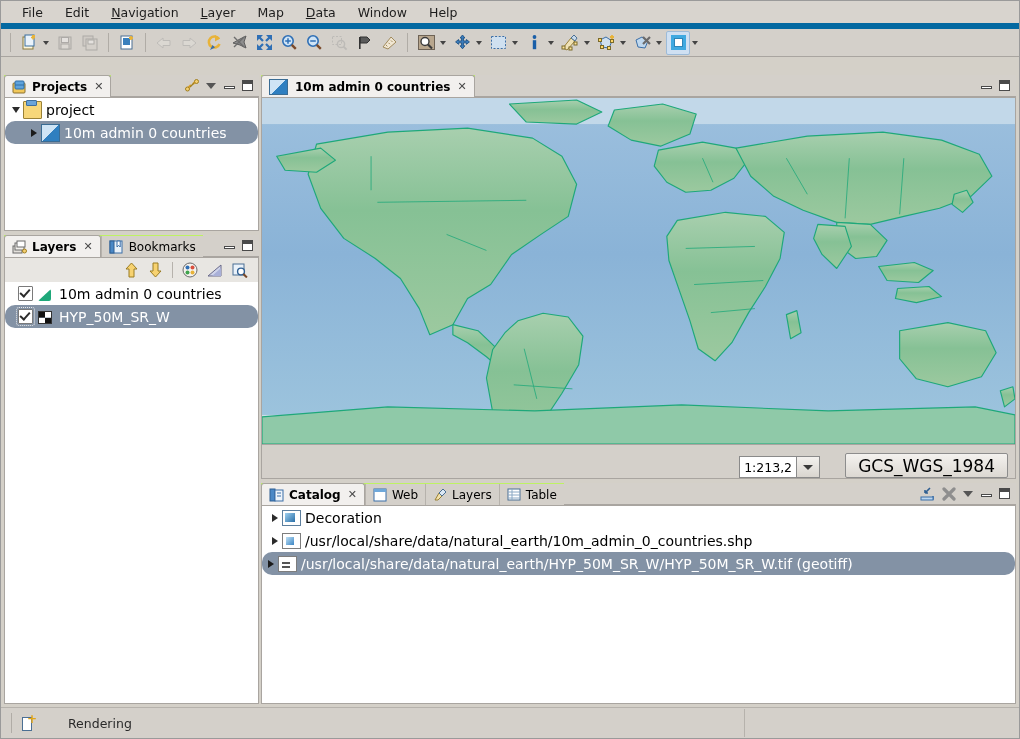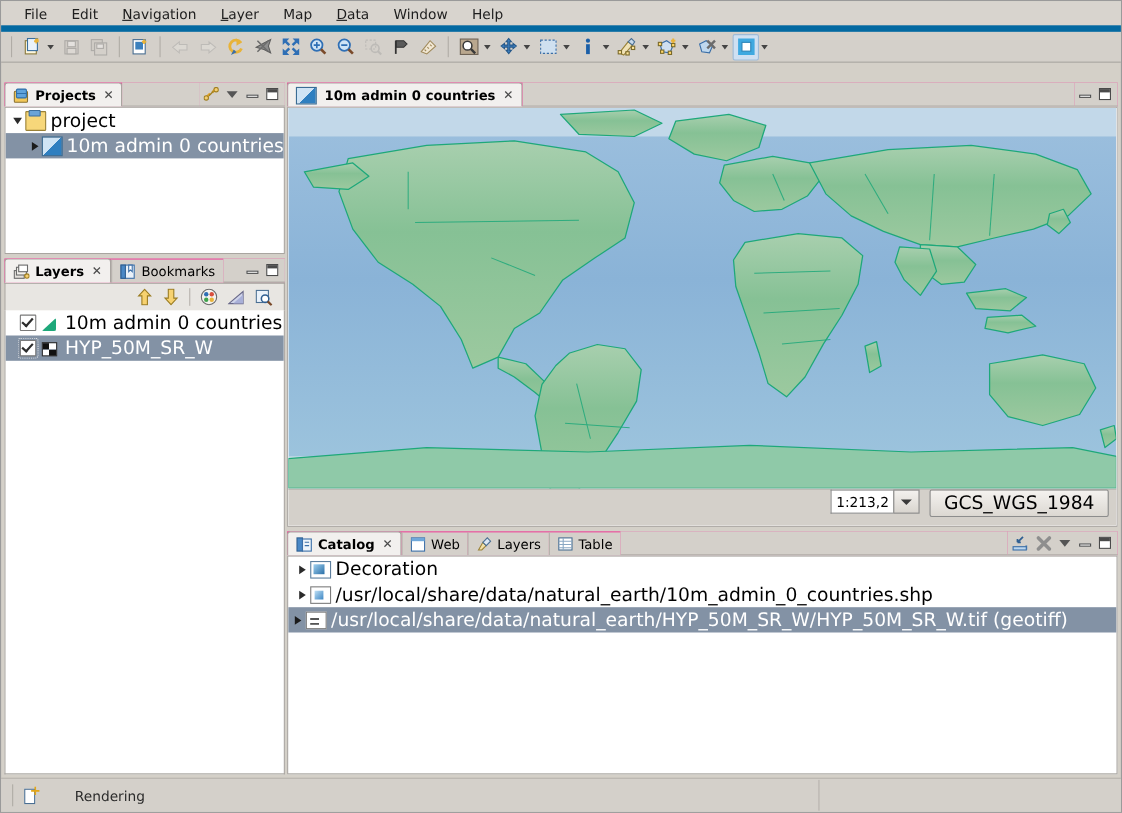--- a/index.html
+++ b/index.html
@@ -47,21 +47,21 @@
          border-top:4px solid #444;margin-left:1px;margin-right:3px;cursor:pointer;}
 
   
   .body{position:absolute;left:0;right:0;top:71px;bottom:32px;}
   .leftcol{position:absolute;left:3px;top:3px;width:255px;bottom:2px;}
   .rightcol{position:absolute;left:260px;right:3px;top:3px;bottom:2px;}
 
   
   .part{position:absolute;left:0;right:0;display:flex;flex-direction:column;}
   .tabrow{height:22px;display:flex;align-items:flex-end;position:relative;
-          background:#ec4899;}
+          background:#bef264;}
   .tab{height:21px;display:flex;align-items:center;gap:5px;padding:0 7px;
        background:#d4d0ca;font-size:12px;cursor:pointer;position:relative;}
   .tab.active{background:#f2f0ee;border:1px solid #a9a5a0;border-bottom:none;
               border-radius:3px 3px 0 0;font-weight:bold;}
   .tab.inactive{border-left:1px solid #b6b2ac;}
   .tab .closex{font-size:11px;color:#4a4a4a;font-weight:normal;margin-left:2px;}
   .tabfill{flex:1;height:21px;background:#d4d0ca;border-bottom:1px solid #a9a5a0;}
   .tabtools{display:flex;align-items:center;gap:7px;padding:0 6px 0 4px;
             height:21px;background:#d4d0ca;border-bottom:1px solid #a9a5a0;}
   .content{flex:1;background:#fff;border:1px solid #a9a5a0;overflow:hidden;position:relative;}
@@ -70,22 +70,22 @@
   .vm{width:11px;height:11px;position:relative;cursor:pointer;}
   .vm.menu::before{content:"";position:absolute;left:0;top:3px;width:0;height:0;
        border-left:5.5px solid transparent;border-right:5.5px solid transparent;border-top:6px solid #555;}
   .vm.mini::before{content:"";position:absolute;left:0;top:6px;width:11px;height:3px;
        border:1px solid #4a4a4a;box-sizing:border-box;background:#fff;}
   .vm.maxi::before{content:"";position:absolute;left:0;top:0;width:11px;height:11px;
        border:1px solid #4a4a4a;box-sizing:border-box;background:#fff;}
   .vm.maxi::after{content:"";position:absolute;left:1px;top:1px;width:9px;height:3px;background:#4a4a4a;}
 
   
-  .trow{height:23px;display:flex;align-items:center;padding-left:4px;font-size:17px;
-        cursor:pointer;white-space:nowrap;}
+  .trow{height:23px;display:flex;align-items:center;padding-left:4px;font-size:14px;
+        cursor:pointer;white-space:nowrap;border-radius:10px;}
   .trow.sel{background:#8392a5;color:#fff;}
   .arrow{width:14px;display:flex;align-items:center;justify-content:center;}
   .arrow i{display:block;width:0;height:0;}
   .arrow.collapsed i{border-top:4.5px solid transparent;border-bottom:4.5px solid transparent;border-left:6px solid #2b2b2b;}
   .arrow.expanded i{border-left:4.5px solid transparent;border-right:4.5px solid transparent;border-top:6px solid #2b2b2b;}
   .trow.sel .arrow.collapsed i{border-left-color:#1b1b1b;}
   .ticon{width:17px;height:16px;margin-right:4px;flex:0 0 17px;position:relative;}
 
   
   .ic-projfolder{background:#f7d77a;border:1px solid #9a8136;border-radius:1px;}
@@ -114,21 +114,21 @@
      margin:0 5px 0 9px;position:relative;flex:0 0 13px;border-radius:1px;}
   .ckbox.on::after{content:"";position:absolute;left:3px;top:0px;width:4px;height:8px;
      border:solid #2c2c2c;border-width:0 2px 2px 0;transform:rotate(42deg);}
   .ckfocus{outline:1px dotted #e9e9e9;outline-offset:1px;}
 
   
   .maparea{position:absolute;left:0;right:0;top:0;bottom:0;background:#fff;
            display:flex;flex-direction:column;}
   .mapcanvas{position:relative;flex:1;overflow:hidden;background:#ffffff;}
   .mapstatus{height:33px;background:#d4d0ca;border-top:1px solid #a9a5a0;
-             display:flex;align-items:flex-start;justify-content:flex-end;gap:0;padding:0 7px;}
+             display:flex;align-items:flex-end;justify-content:flex-end;gap:16px;padding:0 7px;}
   .scalebox{display:flex;align-items:stretch;height:22px;}
   .scaleinput{width:52px;background:#fff;border:1px solid #8a8a8a;border-right:none;
      font-size:12.5px;display:flex;align-items:center;padding-left:4px;overflow:hidden;
      white-space:nowrap;font-family:"DejaVu Sans","Liberation Sans",sans-serif;}
   .scaledrop{width:22px;background:linear-gradient(#f3f1ee,#d9d5cf);
      border:1px solid #8a8a8a;display:flex;align-items:center;justify-content:center;cursor:pointer;}
   .crsbtn{margin-left:9px;height:23px;min-width:128px;padding:0 12px;
      background:linear-gradient(#f4f2ef,#dcd8d2);border:1px solid #8d8d8d;border-radius:2px;
      display:flex;align-items:center;justify-content:center;font-size:17px;cursor:pointer;}
 

